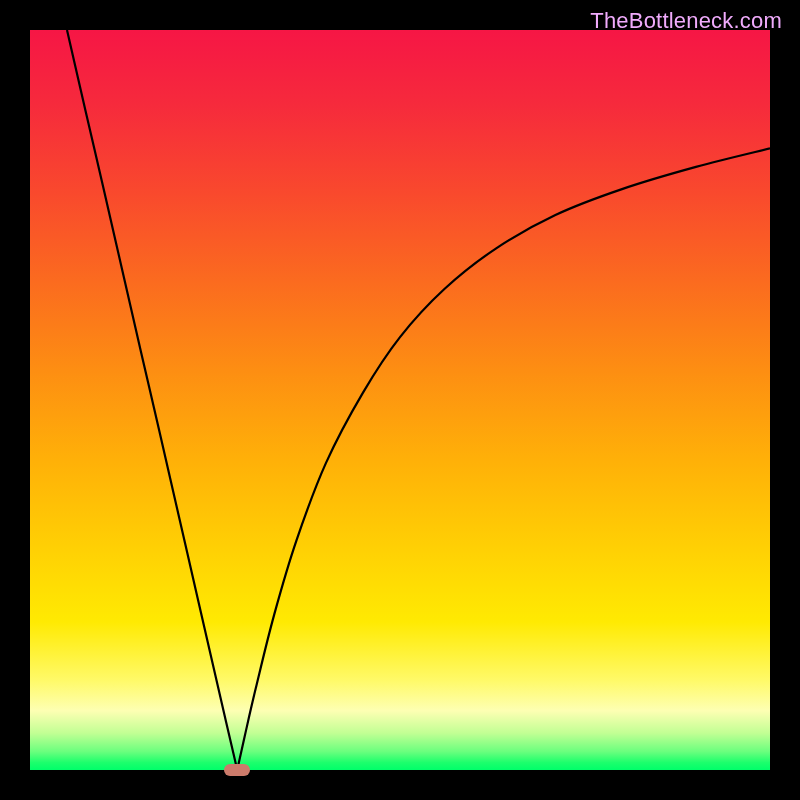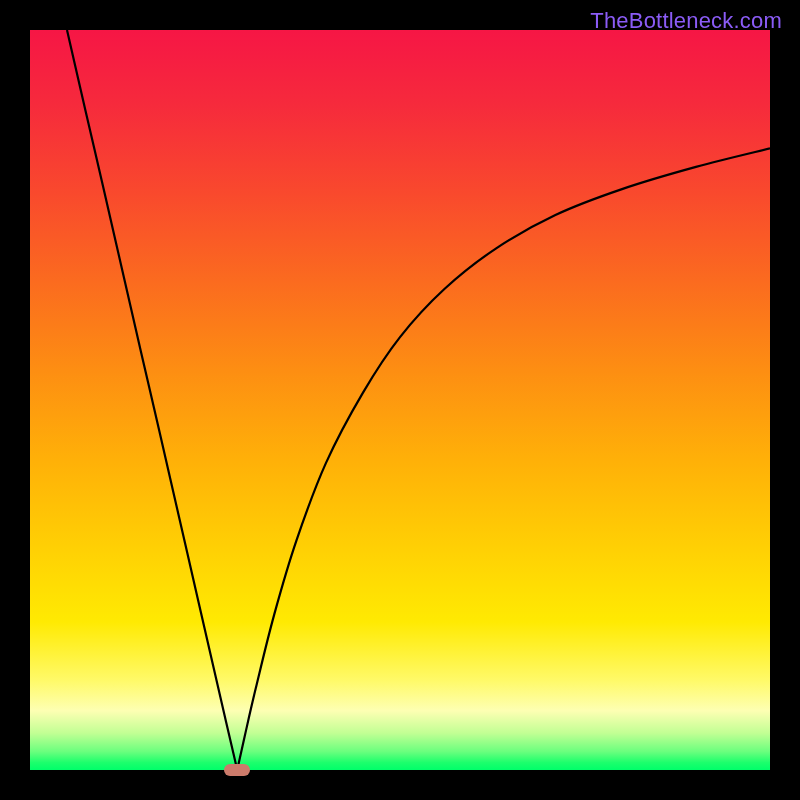--- a/index.html
+++ b/index.html
@@ -54,21 +54,21 @@
     width: 26px;
     height: 12px;
     border-radius: 6px;
     background: #cc7b6b;
     transform: translate(-50%, -50%);
   }
   .watermark {
     position: absolute;
     top: 8px;
     right: 18px;
-    color: #8b5cf6;
+    color: #f0abfc;
     font-size: 22px;
     letter-spacing: 0.2px;
   }
 </style>
 </head>
 <body>
 
 <div class="outer">
   <div class="plot">
     <svg class="curve-svg" viewBox="0 0 740 740" preserveAspectRatio="none">

